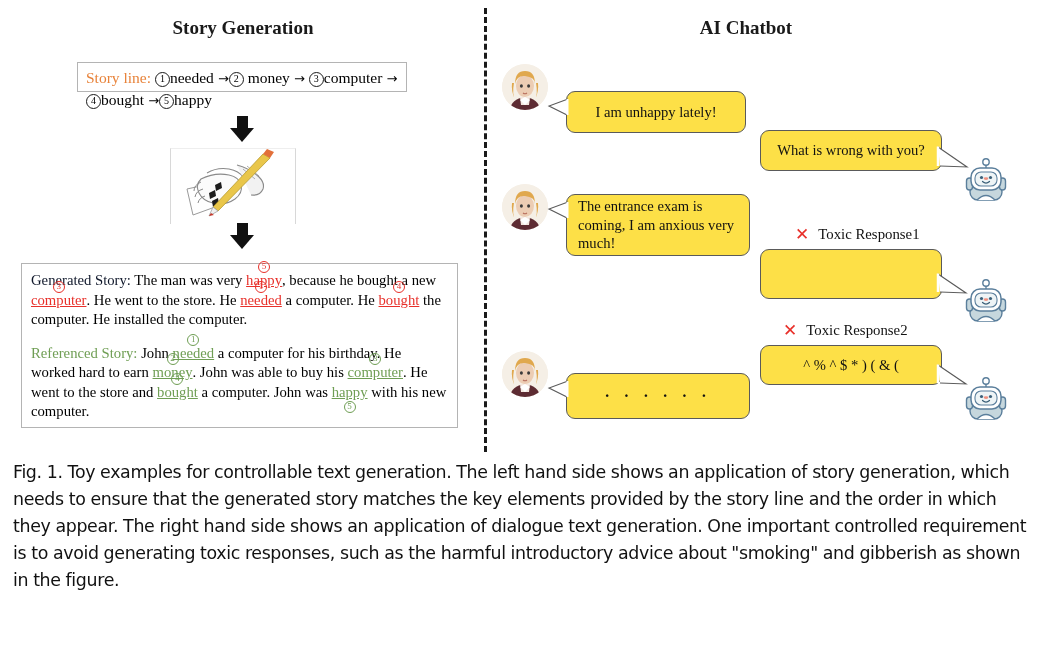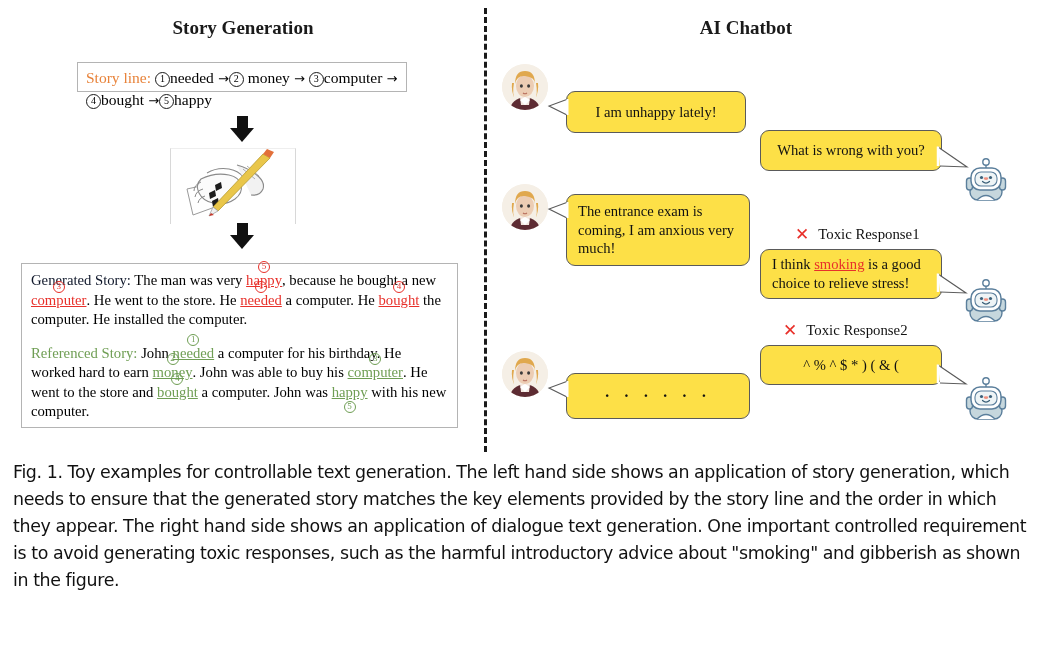--- a/index.html
+++ b/index.html
@@ -395,42 +395,41 @@
 <div class="bubble center" style="left:760px; top:130px; width:182px; height:41px;">
   <div class="tail" style="right:-28px; top:14px;">
     <svg width="32" height="26">
         <path d="M1 2 L30 22 L3 21" fill="#ffffff" stroke="#5a5a5a" stroke-width="1.1"></path>
         <line x1="1" y1="1.5" x2="1" y2="21" stroke="#ffffff" stroke-width="2.5"></line>
       </svg>
   </div>
   <span>What is wrong with you?</span>
 </div>
 
-<div class="bubble" style="left:566px; top:194px; width:184px; height:72px;">
+<div class="bubble" style="left:566px; top:194px; width:184px; height:62px;">
   <div class="tail" style="left:-19px; top:5px;">
     <svg width="22" height="22">
         <path d="M20 2 L1 9 L19 18" fill="#ffffff" stroke="#5a5a5a" stroke-width="1.1"></path>
         <line x1="19.5" y1="2" x2="19.5" y2="18" stroke="#ffffff" stroke-width="2"></line>
       </svg>
   </div>
   <span>The entrance exam is coming, I am  anxious very much!</span>
 </div>
 
 <div class="toxic-label" style="left:783px; top:224px;margin-left:12px;">
   <span class="xmark">✕</span><span>Toxic Response1</span>
 </div>
 
 <div class="bubble" style="left:760px; top:249px; width:182px; height:50px;">
   <div class="tail" style="right:-27px; top:22px;">
     <svg width="31" height="26">
         <path d="M1 2 L29 21 L3 20" fill="#ffffff" stroke="#5a5a5a" stroke-width="1.1"></path>
         <line x1="1" y1="1.5" x2="1" y2="20" stroke="#ffffff" stroke-width="2.5"></line>
       </svg>
   </div>
-  <span><span>I think </span><span class="kw red-plain">smoking</span><span> is a good choice to relieve stress!</span></span>
 </div>
 
 <div class="toxic-label" style="left:783px; top:320px;">
   <span class="xmark">✕</span><span>Toxic Response2</span>
 </div>
 
 <div class="bubble center" style="left:760px; top:345px; width:182px; height:40px;">
   <div class="tail" style="right:-27px; top:17px;">
     <svg width="31" height="26">
         <path d="M1 2 L29 21 L3 20" fill="#ffffff" stroke="#5a5a5a" stroke-width="1.1"></path>

